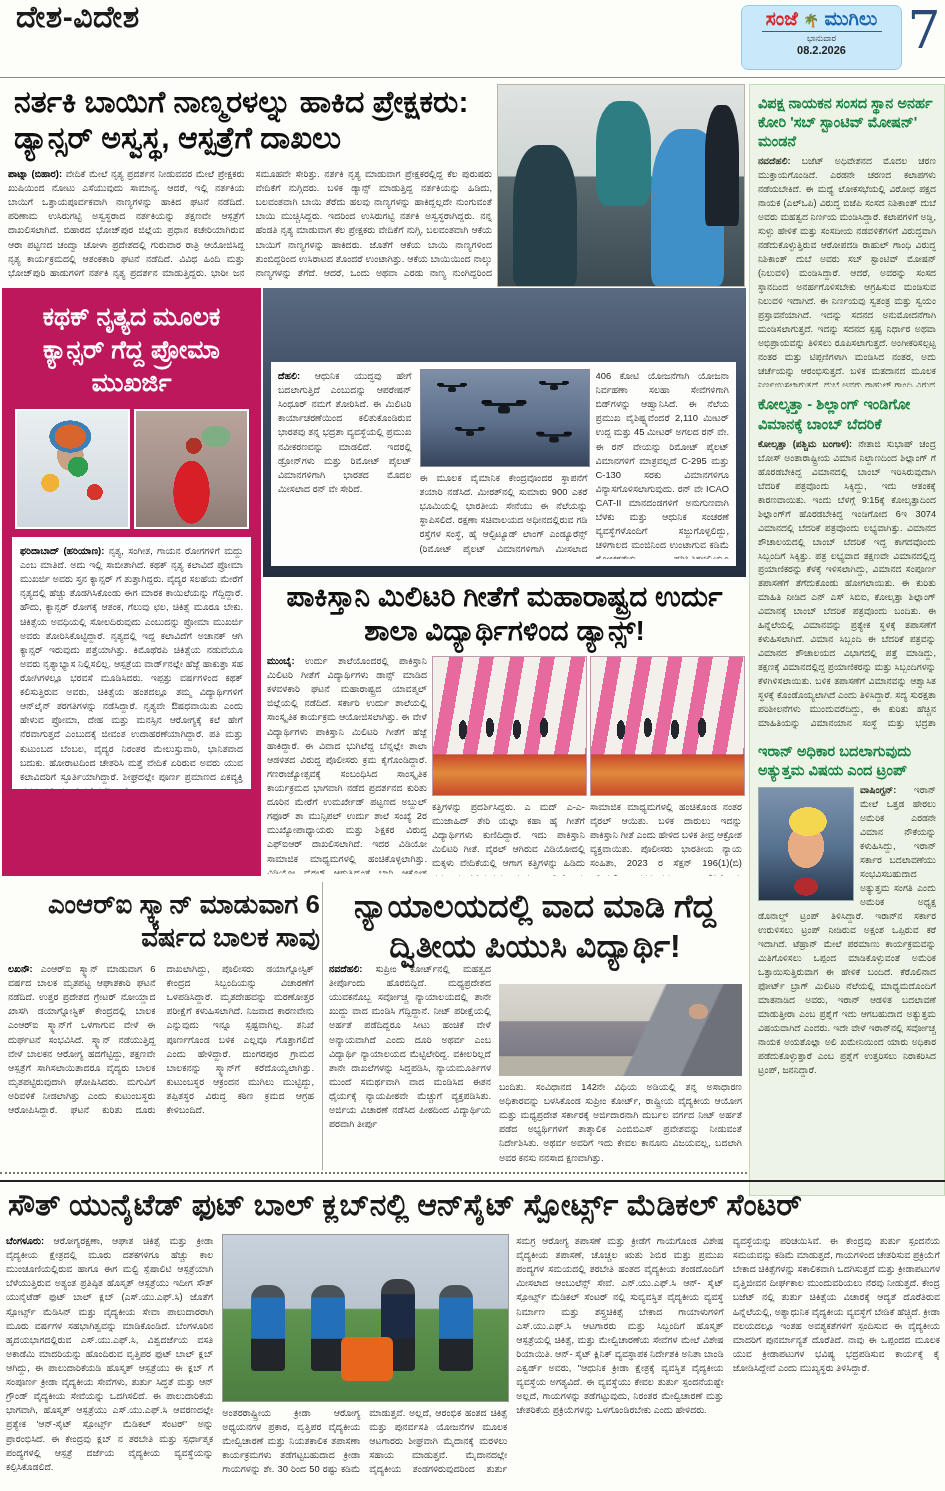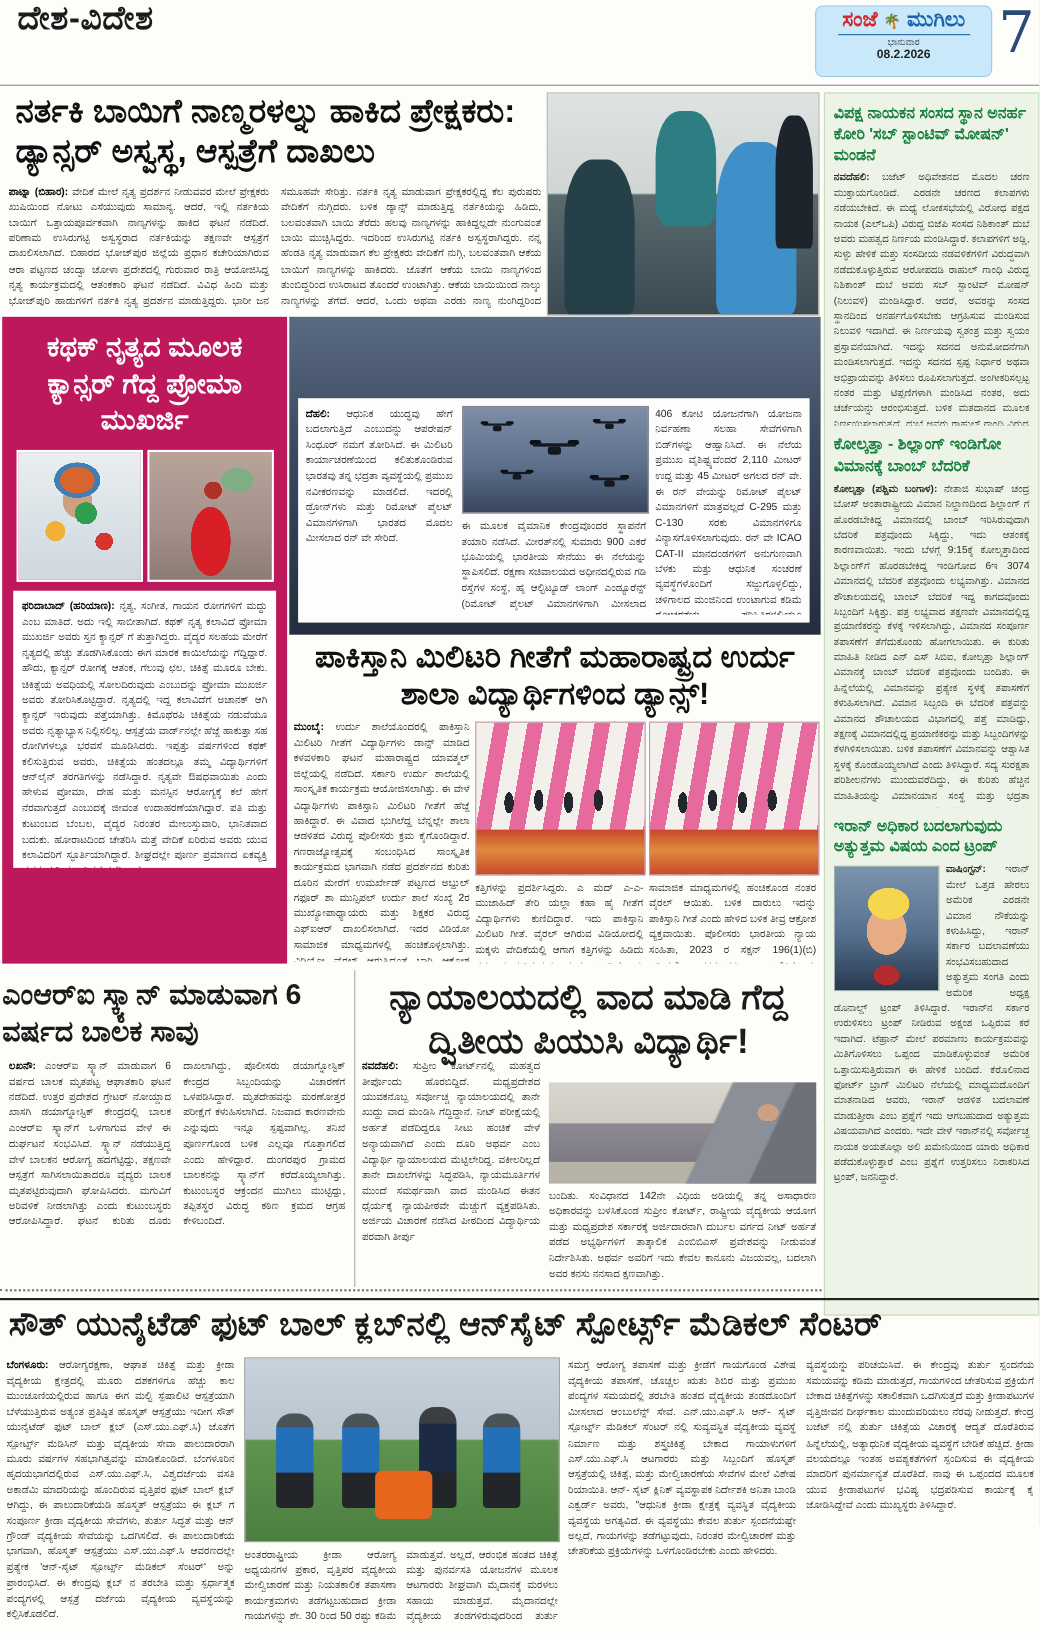--- a/index.html
+++ b/index.html
@@ -90,21 +90,21 @@
     background:
       radial-gradient(ellipse 7px 16px at 12% 55%,#23262c 0 60%,transparent 61%),
       radial-gradient(ellipse 7px 16px at 34% 50%,#23262c 0 60%,transparent 61%),
       radial-gradient(ellipse 7px 16px at 56% 54%,#23262c 0 60%,transparent 61%),
       radial-gradient(ellipse 7px 16px at 78% 50%,#23262c 0 60%,transparent 61%);}
   #stage1{left:169px;} #stage2{left:327px;}
   #urdu-bl1{position:absolute;left:169px;top:222px;width:153px;height:76px;}
   #urdu-bl2{position:absolute;left:327px;top:222px;width:152px;height:76px;}
   
   #mri-box{left:2px;top:882px;width:318px;height:288px;}
-  #mri-head{font-size:26px;font-weight:bold;text-align:left;line-height:1.25;padding-top:6px;}
+  #mri-head{font-size:26px;font-weight:bold;text-align:right;line-height:1.25;padding-top:6px;}
   #mri-body{position:absolute;left:6px;top:80px;width:306px;height:202px;}
   
   #puc-box{left:322px;top:882px;width:425px;height:288px;border-left:1px solid #aaa;box-sizing:border-box;}
   #puc-head{font-size:32px;font-weight:bold;text-align:center;line-height:1.25;padding-top:4px;}
   #puc-left{position:absolute;left:6px;top:80px;width:162px;height:202px;}
   #puc-photo{position:absolute;left:176px;top:102px;width:243px;height:92px;
     background:
       radial-gradient(ellipse 16px 13px at 82% 30%,#caa184 0 60%,transparent 61%),
       linear-gradient(115deg,transparent 58%,#8b8f97 59% 78%,#6e7178 79%),
       linear-gradient(180deg,#d9d6cf 0%,#cfccc4 40%,#8d8a92 41%,#7c7a84 78%,#b7b2a6 79%);}

